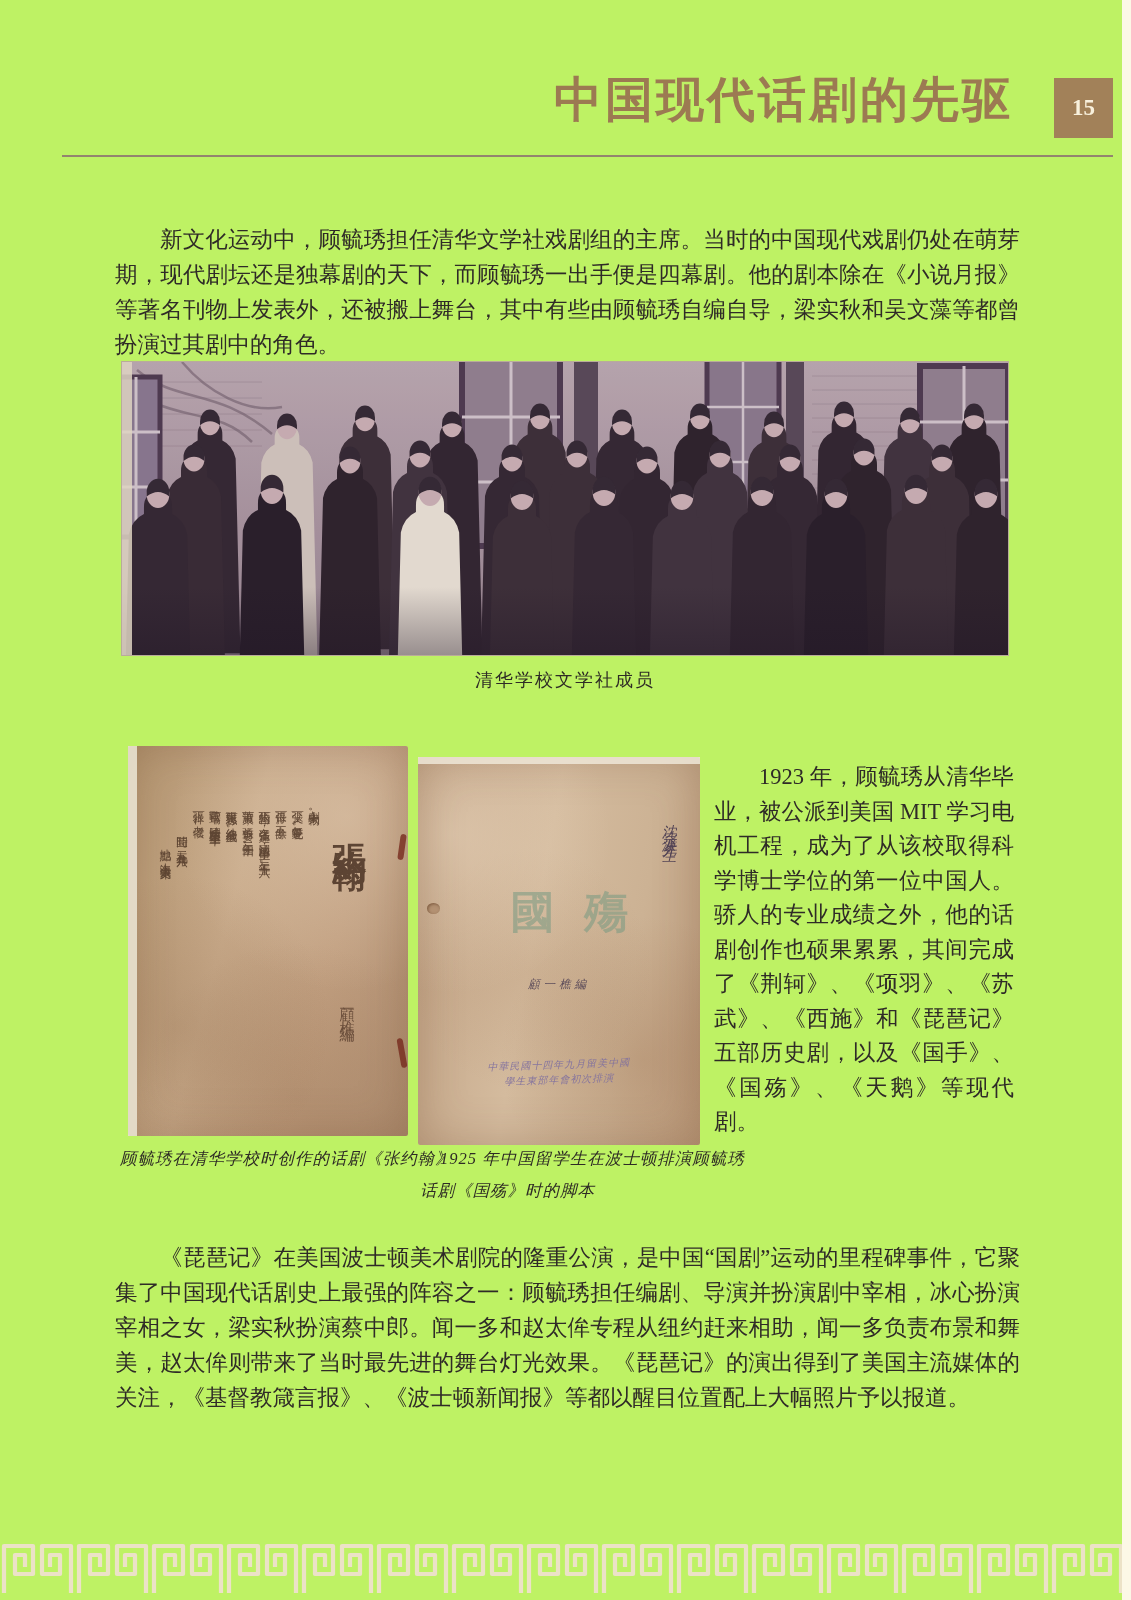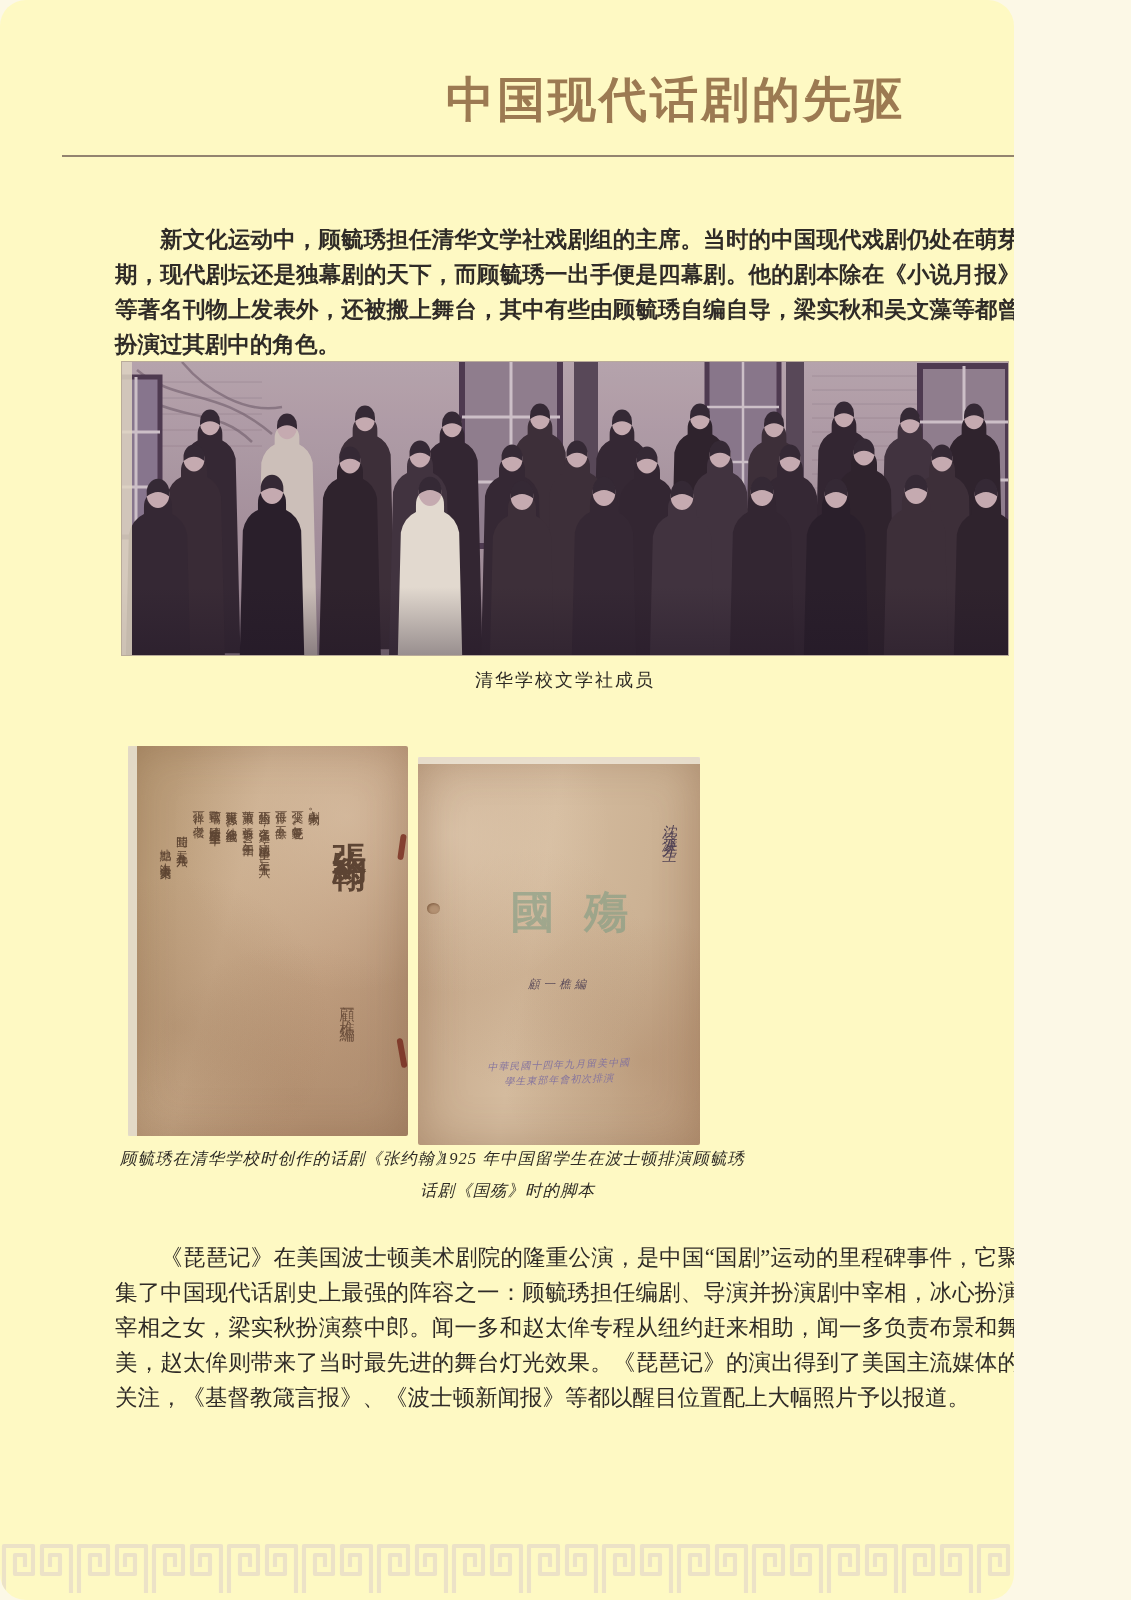--- a/index.html
+++ b/index.html
@@ -1,30 +1,30 @@
 <!DOCTYPE html>
 <html><head>
 <meta charset="utf-8">
 <style>
   html,body{margin:0;padding:0;background:#fcf8e6;}
-  .page{position:relative;width:1014px;height:1600px;background:#fef9c3;overflow:hidden;
-        font-family:"Liberation Serif","DejaVu Serif",serif;color:#34302a;border-radius:26px;}
+  .page{position:relative;width:1122px;height:1600px;background:#bef264;overflow:hidden;
+        font-family:"Liberation Serif","DejaVu Serif",serif;color:#34302a;}
 
   
   .page-title{position:absolute;top:68px;right:109px;margin:0;font-size:48px;font-weight:bold;
               color:#9c7a52;letter-spacing:3px;white-space:nowrap;}
   .page-number-box{position:absolute;left:1054px;top:78px;width:59px;height:60px;background:#a28159;
                    display:flex;align-items:center;justify-content:center;}
   .page-number-box span{color:#f8f0dc;font-size:23px;font-weight:bold;}
   .header-rule{position:absolute;left:62px;top:155px;width:1051px;height:2px;background:#93846f;}
 
   
   .para{position:absolute;left:115px;width:905px;font-size:22.5px;line-height:35px;
         text-align:justify;text-indent:2em;margin:0;color:#2f2b27;}
-  .intro-para{top:222px;font-weight:bold;}
+  .intro-para{top:222px;}
   .closing-para{top:1240px;}
   .side-para{position:absolute;left:714px;top:760px;width:300px;font-size:22.5px;line-height:34.5px;
              text-align:justify;text-indent:2em;margin:0;color:#2f2b27;}
 
   
   .photo-wrap{position:absolute;left:122px;top:362px;width:886px;height:293px;}
   .photo-wrap svg{display:block;outline:1px solid #b9ab9a;}
   .photo-caption{position:absolute;left:122px;top:668px;width:886px;text-align:center;
                  font-size:18px;letter-spacing:2px;color:#2e2b25;}
 
@@ -206,20 +206,21 @@
       <div>中華民國十四年九月留美中國</div>
       <div>學生東部年會初次排演</div>
     </div>
     <div class="binding-hole"></div>
   </div>
 
   <div class="doc-caption cap-left">顾毓琇在清华学校时创作的话剧《张约翰》</div>
   <div class="doc-caption cap-right-1">1925 年中国留学生在波士顿排演顾毓琇</div>
   <div class="doc-caption cap-right-2">话剧《国殇》时的脚本</div>
 
+  <p class="side-para">1923 年，顾毓琇从清华毕业，被公派到美国 MIT 学习电机工程，成为了从该校取得科学博士学位的第一位中国人。骄人的专业成绩之外，他的话剧创作也硕果累累，其间完成了《荆轲》、《项羽》、《苏武》、《西施》和《琵琶记》五部历史剧，以及《国手》、《国殇》、《天鹅》等现代剧。</p>
 
   <p class="para closing-para">《琵琶记》在美国波士顿美术剧院的隆重公演，是中国“国剧”运动的里程碑事件，它聚集了中国现代话剧史上最强的阵容之一：顾毓琇担任编剧、导演并扮演剧中宰相，冰心扮演宰相之女，梁实秋扮演蔡中郎。闻一多和赵太侔专程从纽约赶来相助，闻一多负责布景和舞美，赵太侔则带来了当时最先进的舞台灯光效果。《琵琶记》的演出得到了美国主流媒体的关注，《基督教箴言报》、《波士顿新闻报》等都以醒目位置配上大幅照片予以报道。</p>
 
   <svg class="meander" width="1131" height="52">
     <defs>
       <pattern id="mk" width="75" height="52" patternUnits="userSpaceOnUse">
         <g fill="none" stroke="#ece2c7" stroke-width="4.2" stroke-linejoin="round" stroke-linecap="square">
           <path d="M4,49 L4,4 L33,4 L33,32 L15,32 L15,13 L25,13 L25,23"></path>
           <path d="M71,49 L71,4 L42,4 L42,32 L60,32 L60,13 L50,13 L50,23"></path>
         </g>

